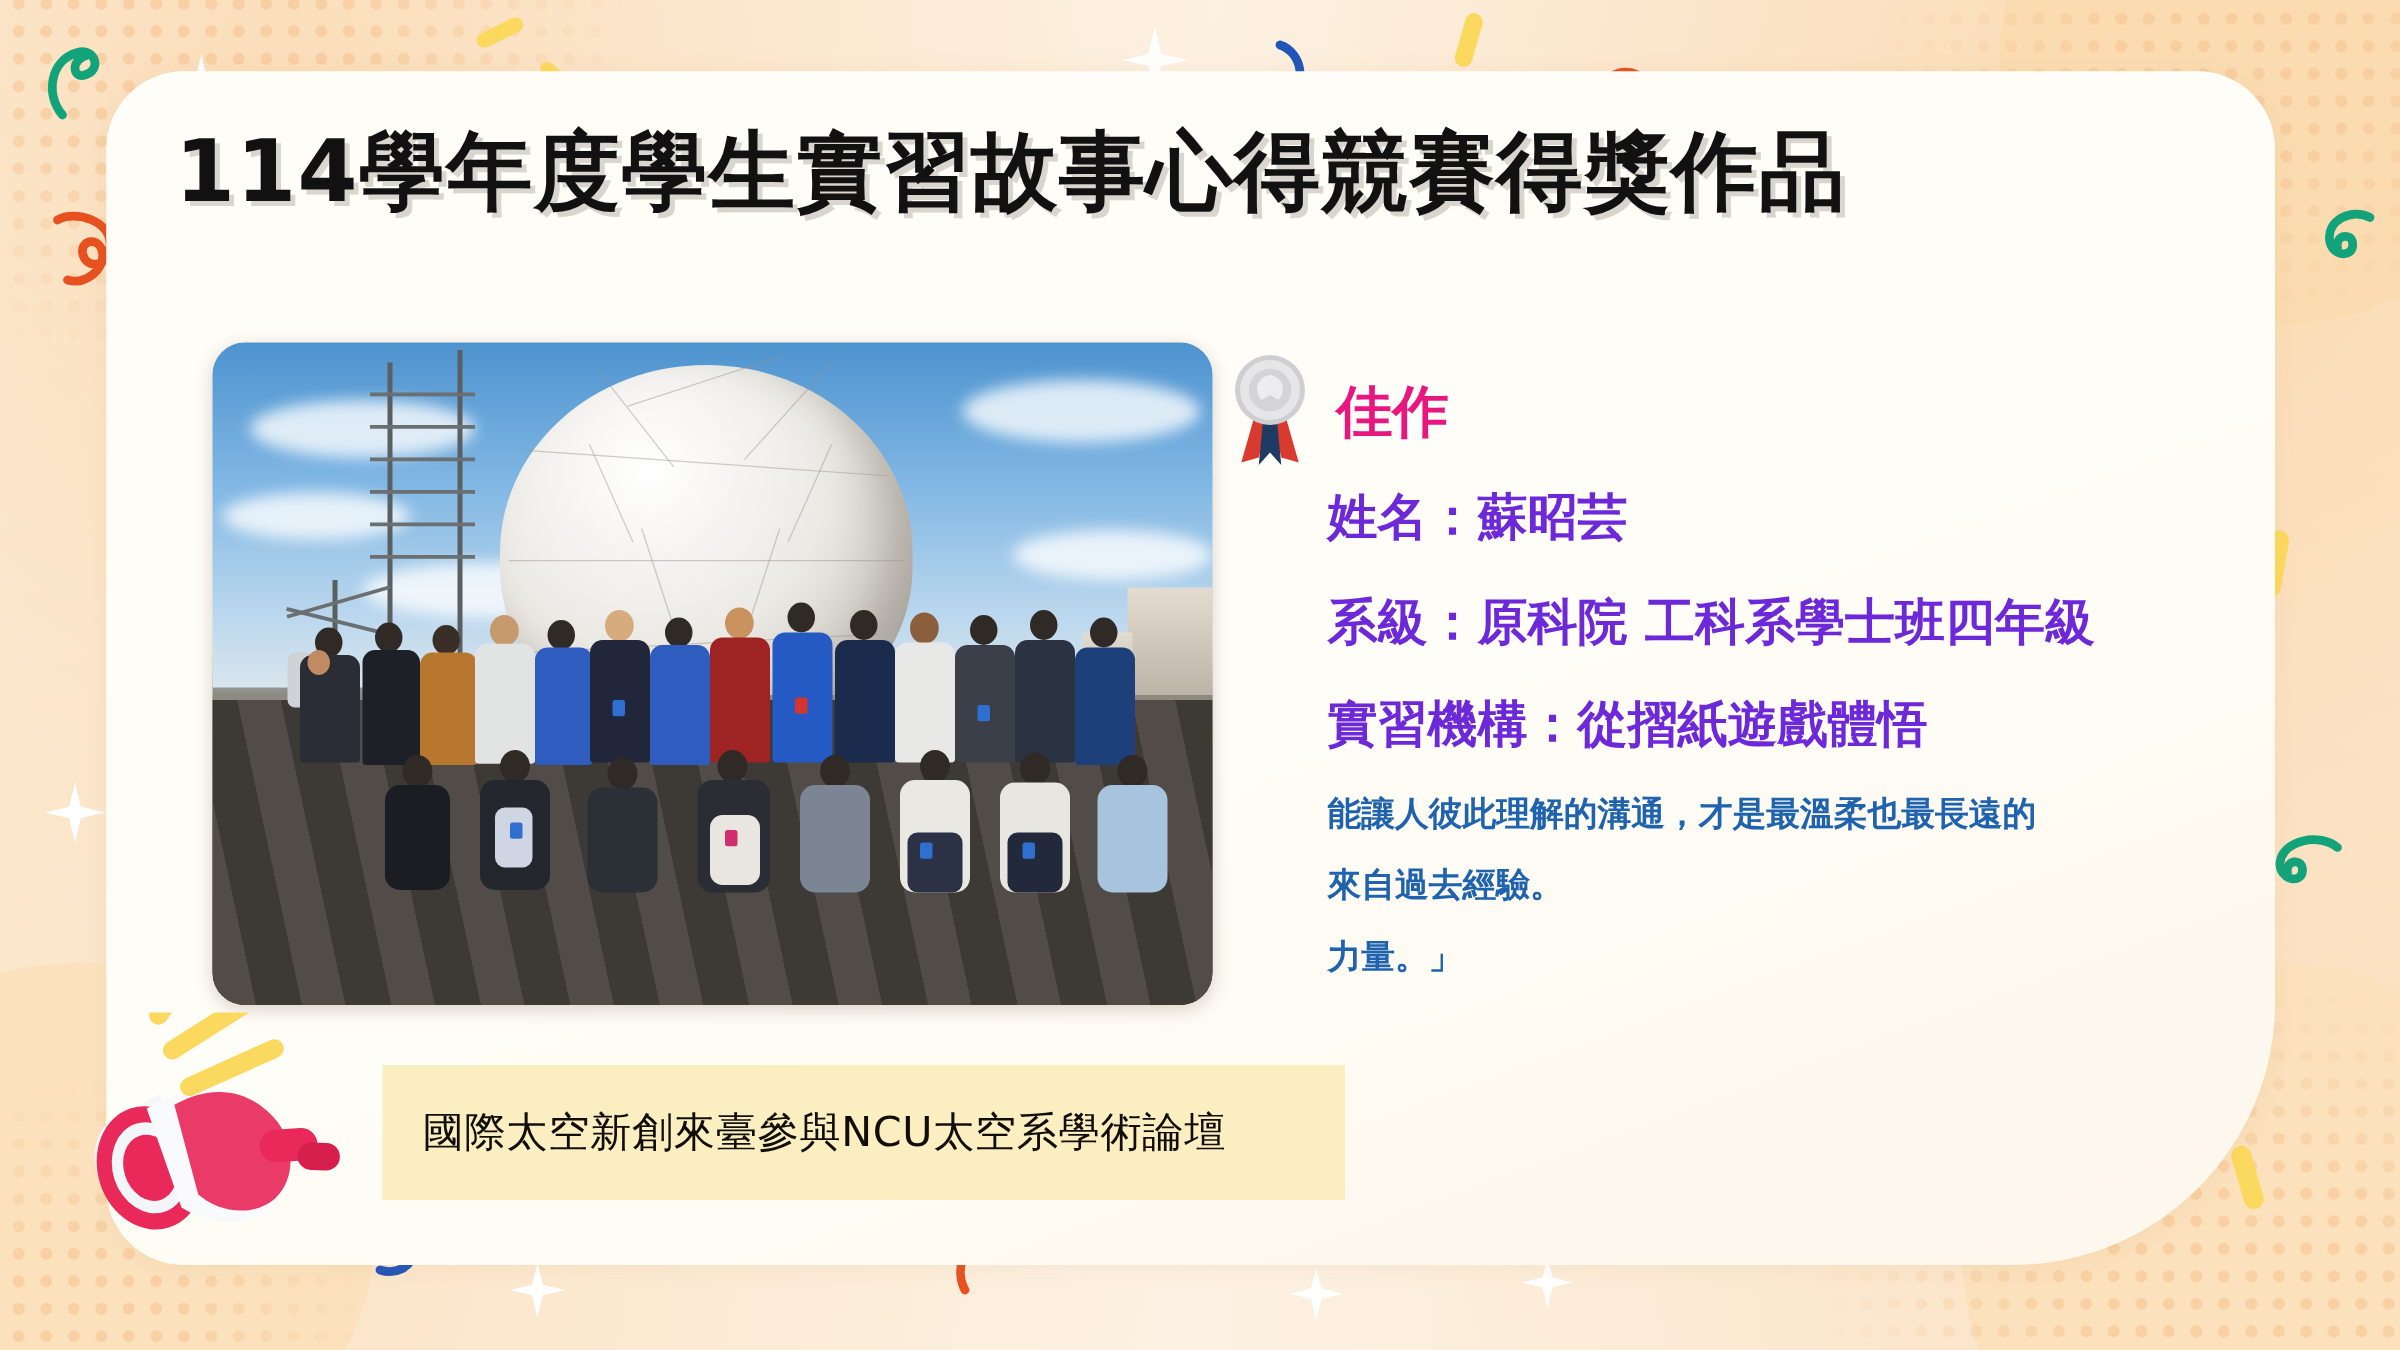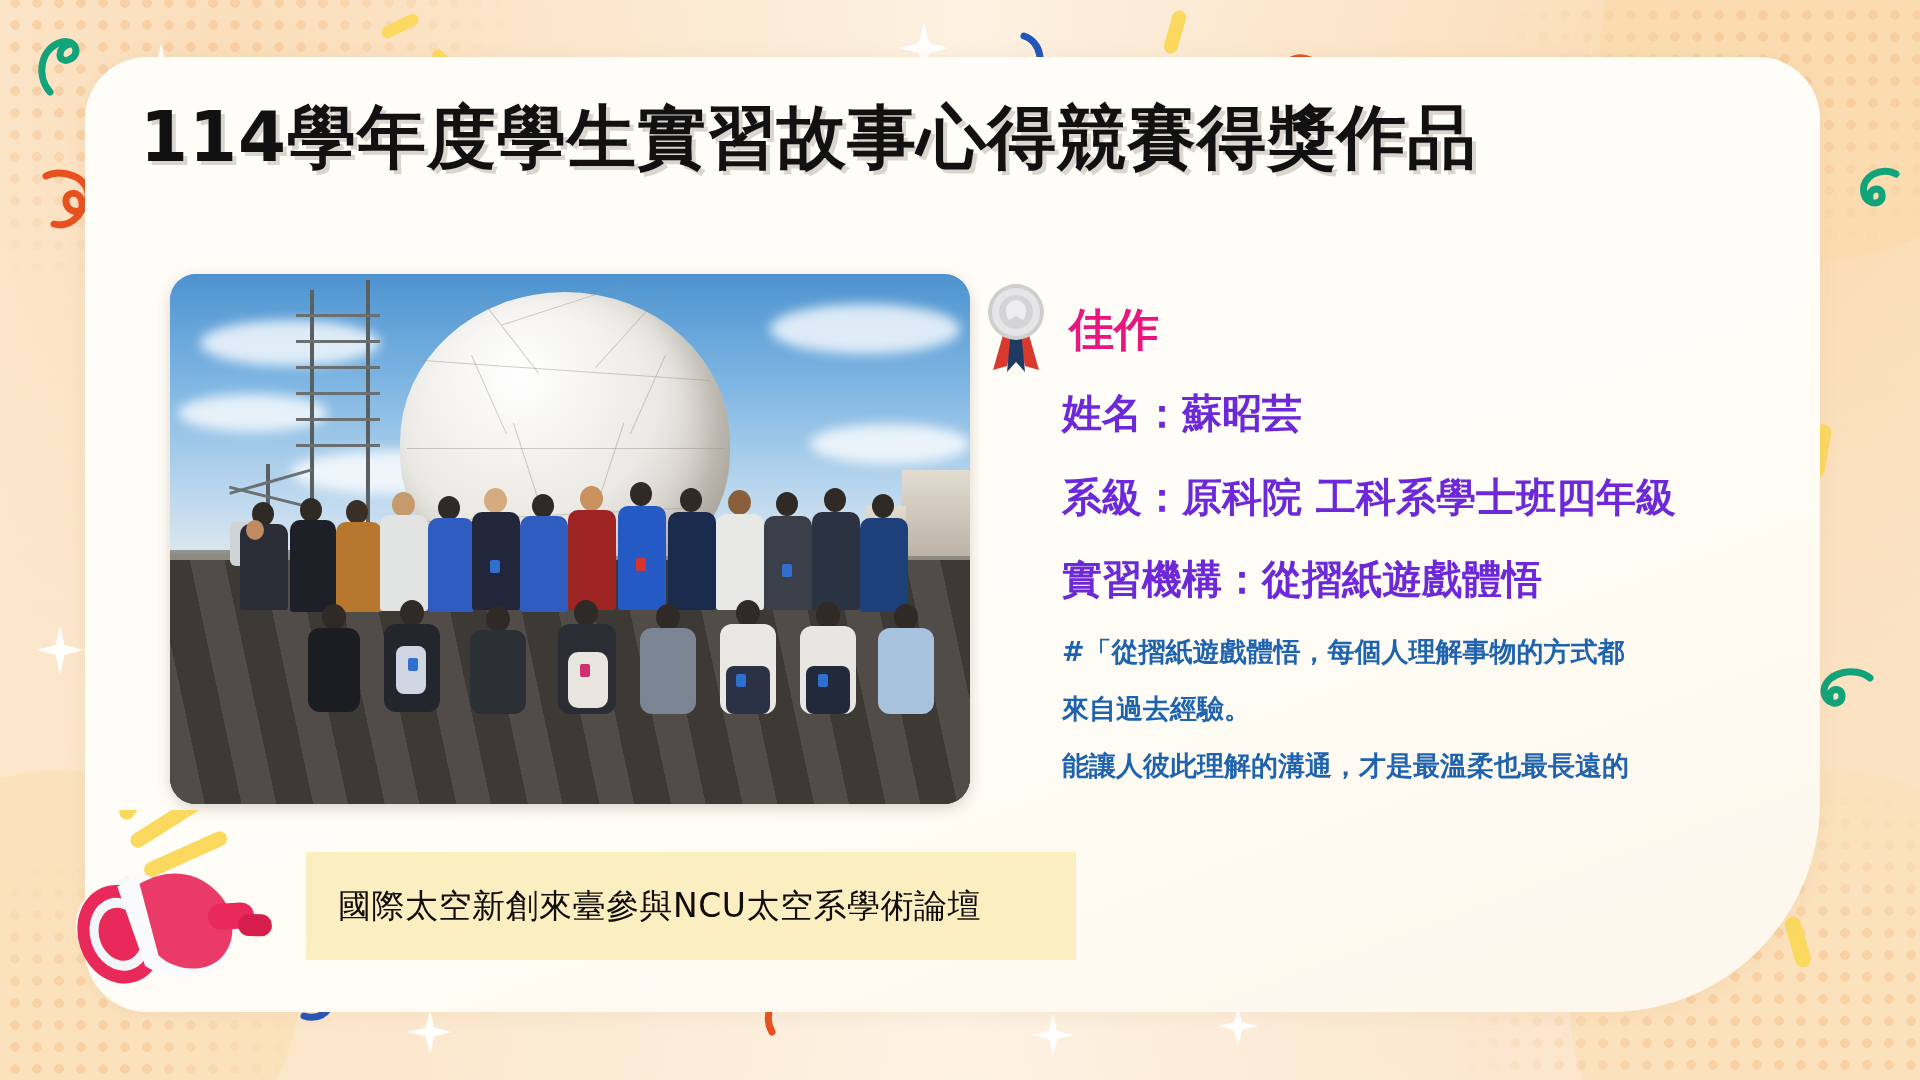--- a/index.html
+++ b/index.html
@@ -370,16 +370,16 @@
     <path d="M24 38 C18 30 20 20 31 18 C42 20 44 30 38 38 L31 34 Z" fill="#ededef"></path>
   </svg>
   <span id="award-label">佳作</span>
 </div>
 
 <div class="info-line" id="info-name">姓名：蘇昭芸</div>
 <div class="info-line" id="info-dept">系級：原科院  工科系學士班四年級</div>
 <div class="info-line" id="info-org">實習機構：從摺紙遊戲體悟</div>
 
 <div id="quote">
-  <div>#「從摺紙遊戲體悟，每個人理解事物的方式都</div>
+  <div>能讓人彼此理解的溝通，才是最溫柔也最長遠的</div>
   <div>來自過去經驗。</div>
-  <div>能讓人彼此理解的溝通，才是最溫柔也最長遠的</div>
+  <div>力量。」</div>
 </div>
 
 </body></html>

